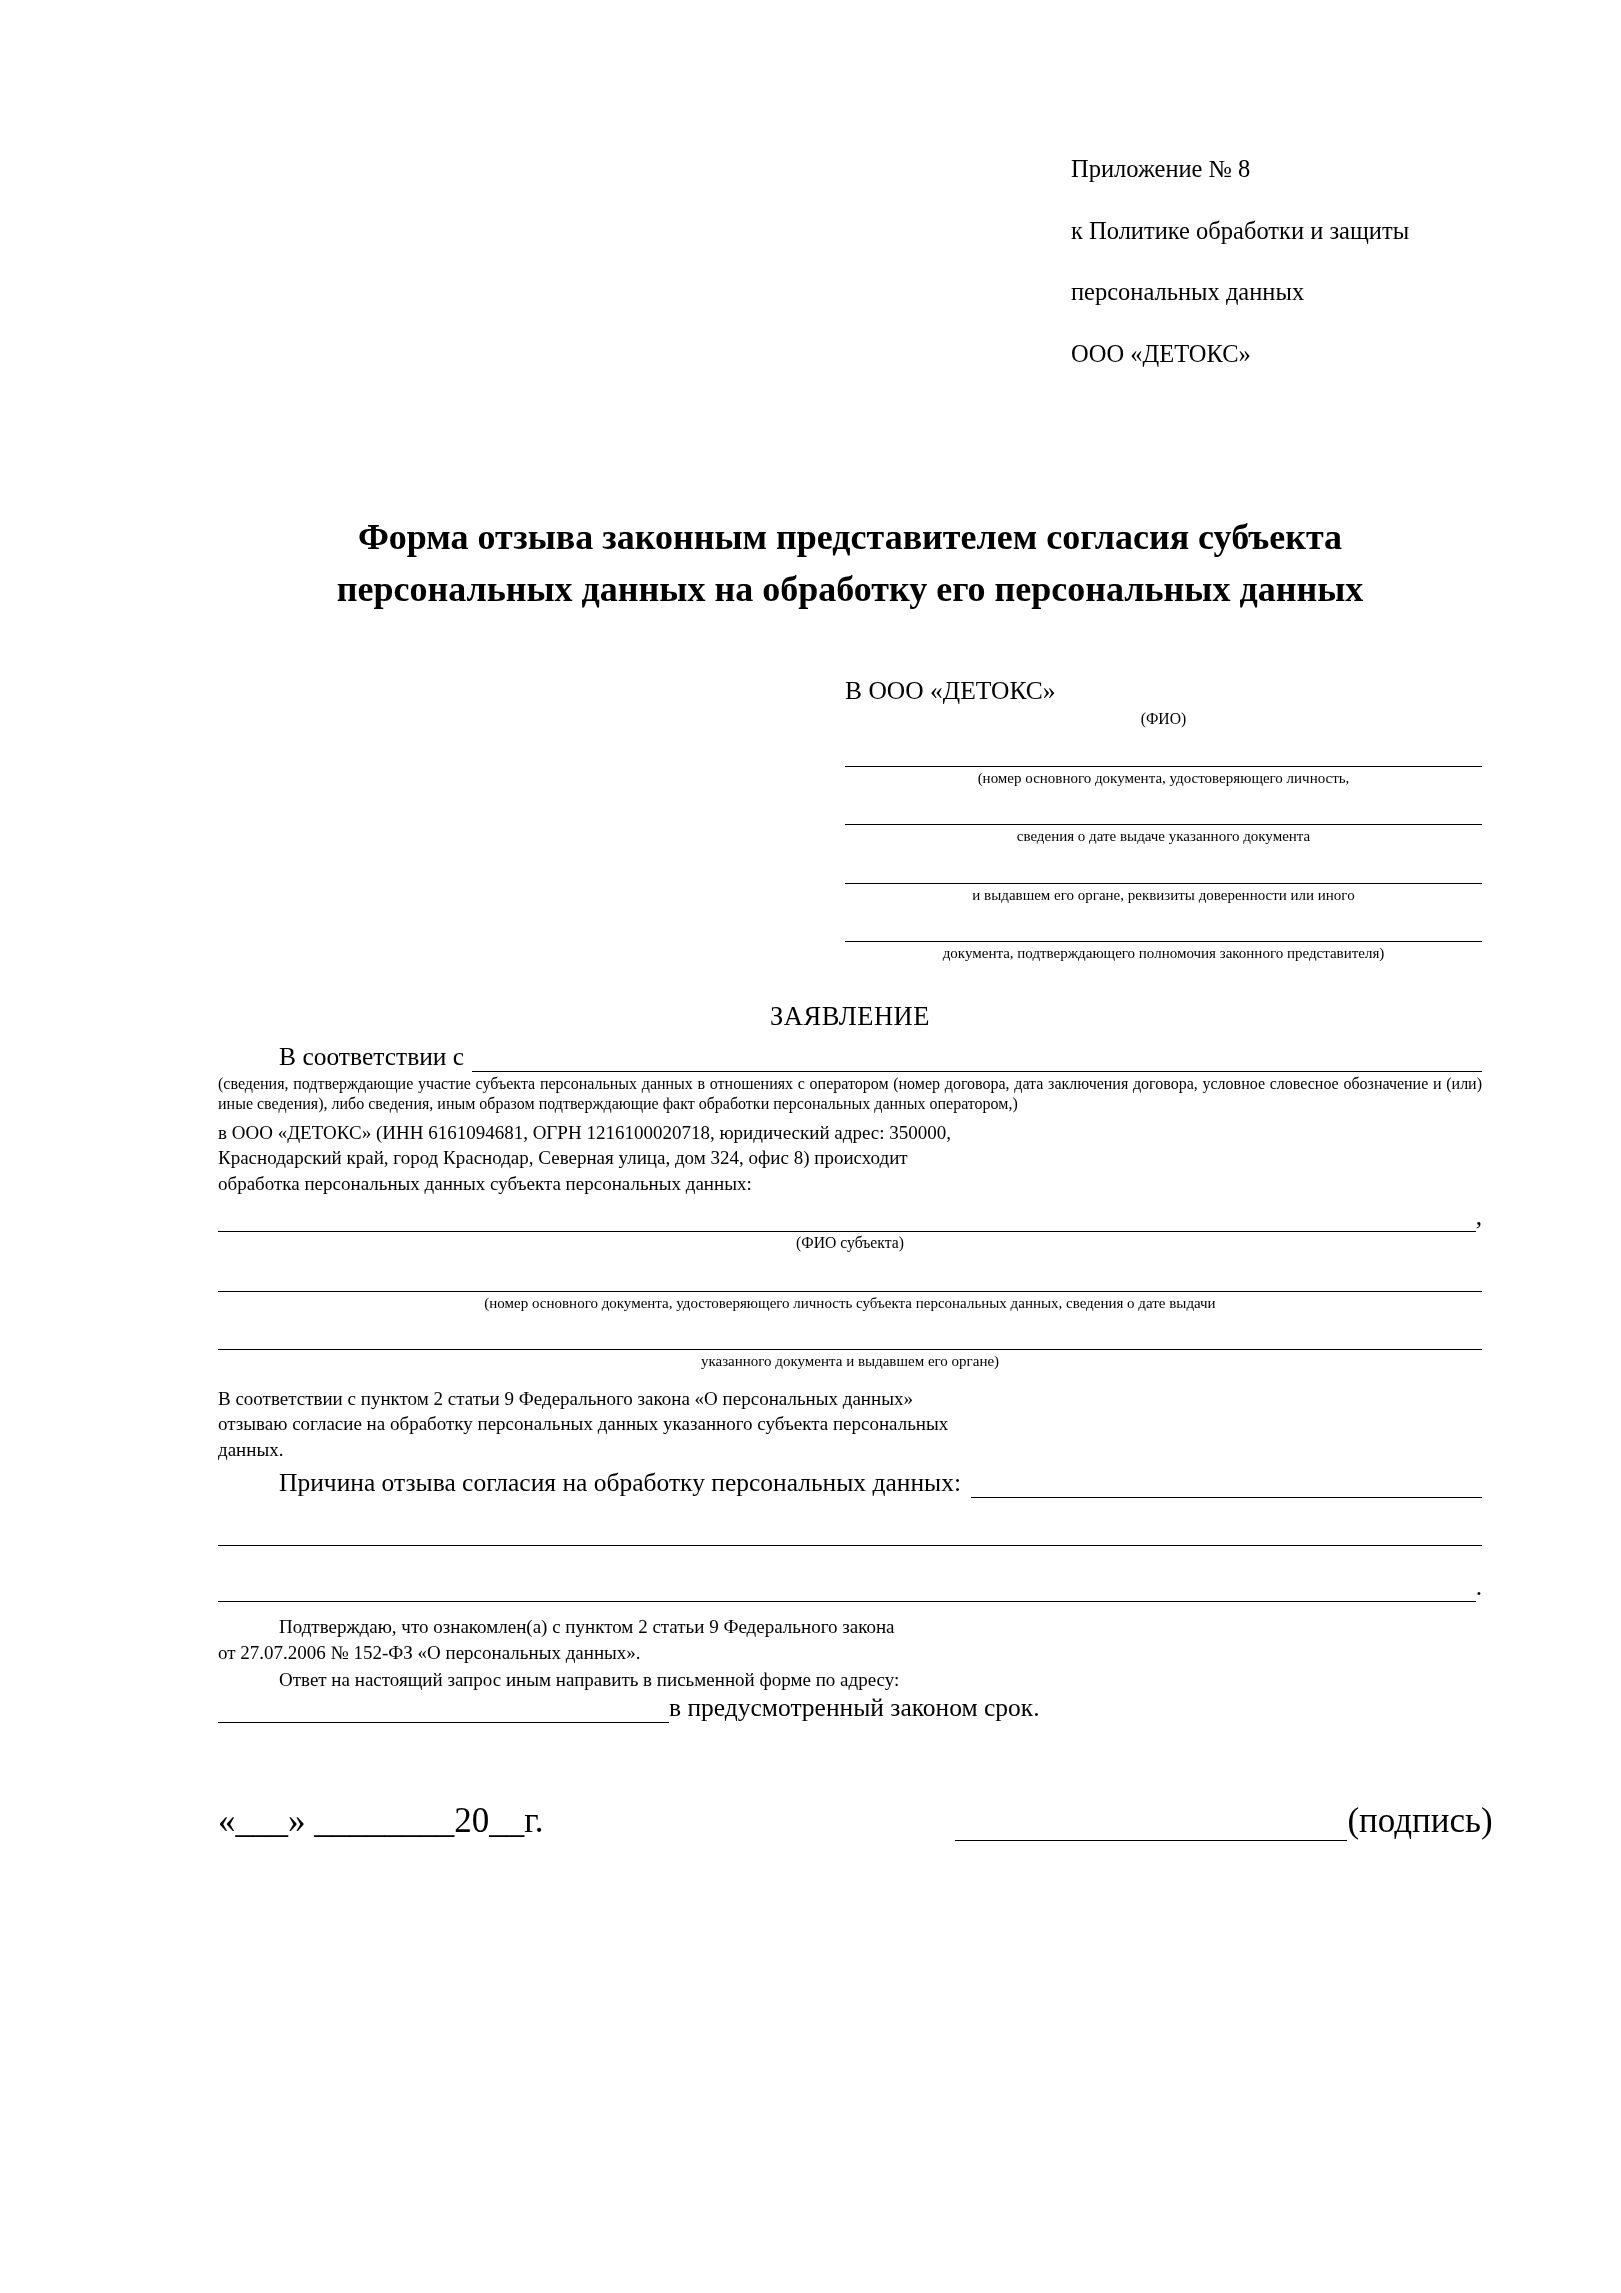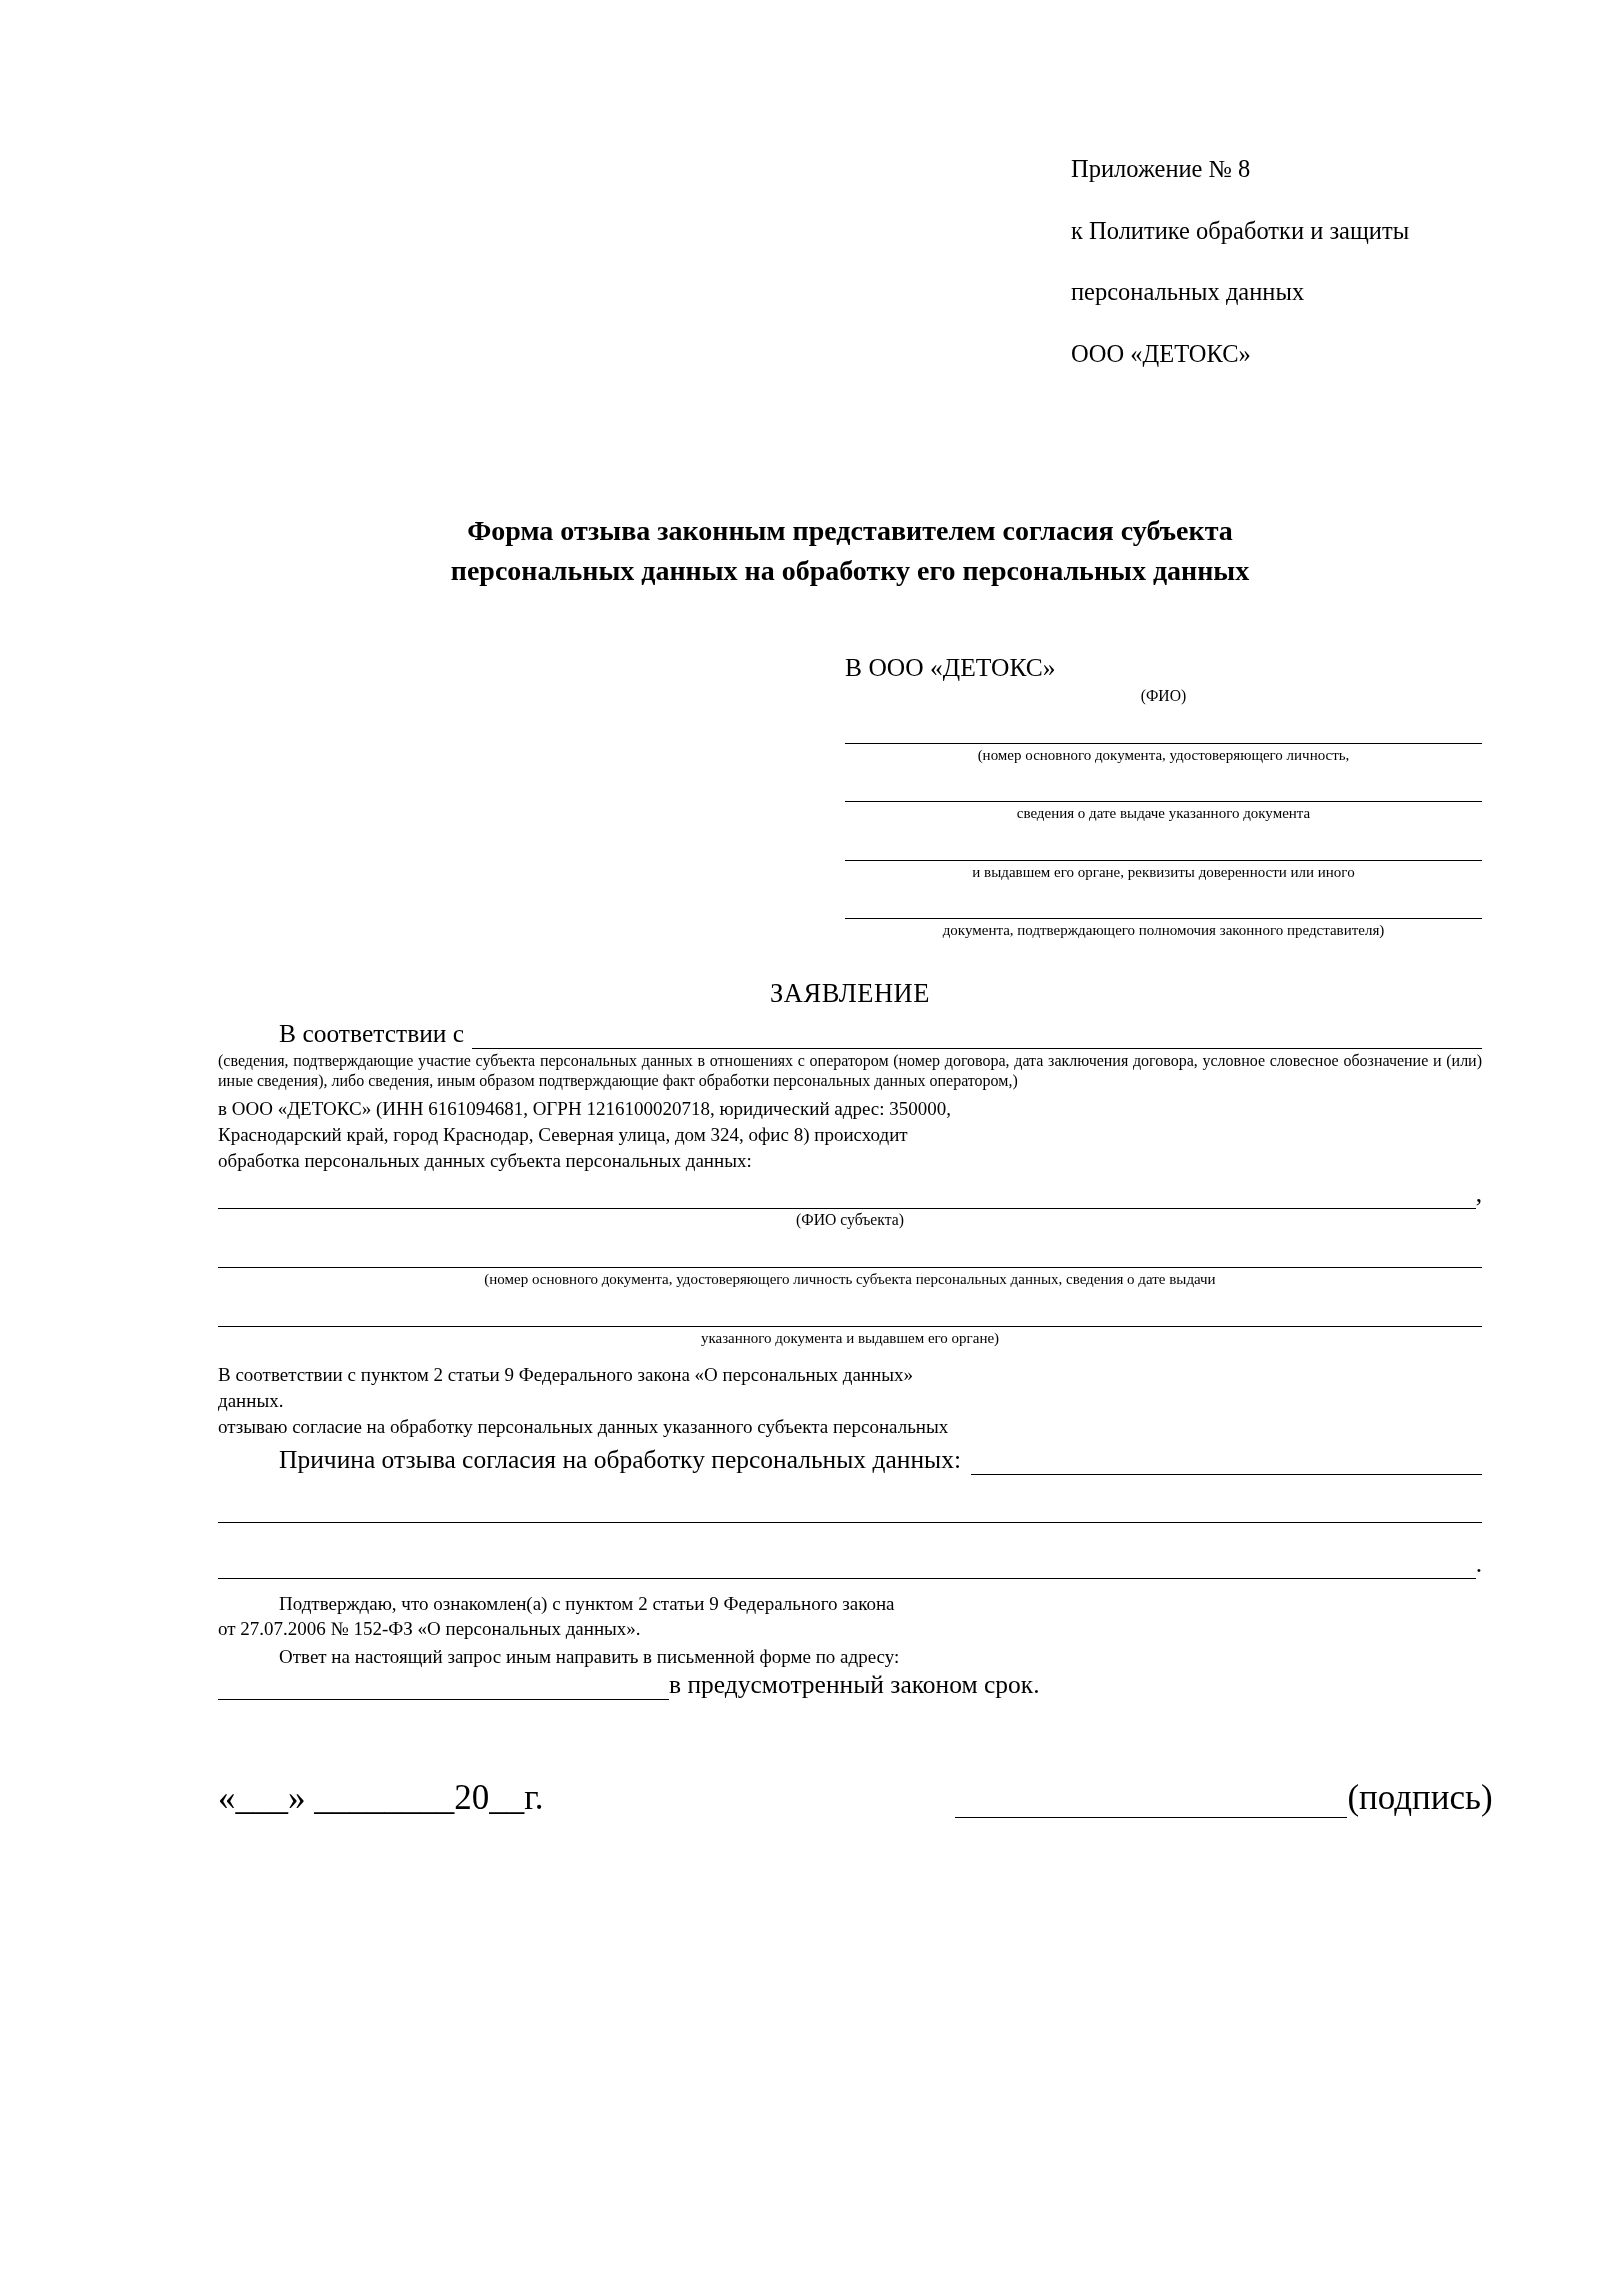--- a/index.html
+++ b/index.html
@@ -36,21 +36,21 @@
     line-height: 1.26;
     white-space: pre-line;
   }
   .appendix div { white-space: nowrap; }
 
   
   .doc-title {
     margin-top: 110px;
     text-align: center;
     font-weight: bold;
-    font-size: 28px;
+    font-size: 36px;
     line-height: 1.45;
   }
   .doc-title .l2 { display: block; }
 
   
   .addr {
     margin-top: 61px;
     margin-left: 627px;
     width: 637px;
     font-size: 25.5px;
@@ -190,22 +190,22 @@
     <div class="rule-full"></div>
     <div class="cap small">(номер основного документа, удостоверяющего личность субъекта персональных данных, сведения о дате выдачи</div>
 
     <div class="rule-full"></div>
     <div class="cap small">указанного документа и выдавшем его органе)</div>
 
     <div class="justify-block" style="margin-top:8px;">
       <span class="jline spread">
         <span>В соответствии с пунктом 2 статьи 9 Федерального закона «О персональных данных»</span>
       </span>
+      <span class="jline">отзываю согласие на обработку персональных данных указанного субъекта персональных</span>
       <span class="jline">данных.</span>
-      <span class="jline">отзываю согласие на обработку персональных данных указанного субъекта персональных</span>
     </div>
 
     <div class="inline-row" style="margin-top:5.9px;">
       <span class="lead" style="padding-left:61px;">Причина отзыва согласия на обработку персональных данных:</span>
       <span class="rule" style="margin-left:9.8px;"></span>
     </div>
     <div class="line-pad"></div>
     <div class="rule-full"></div>
     <div class="line-pad"></div>
     <div class="inline-row">

